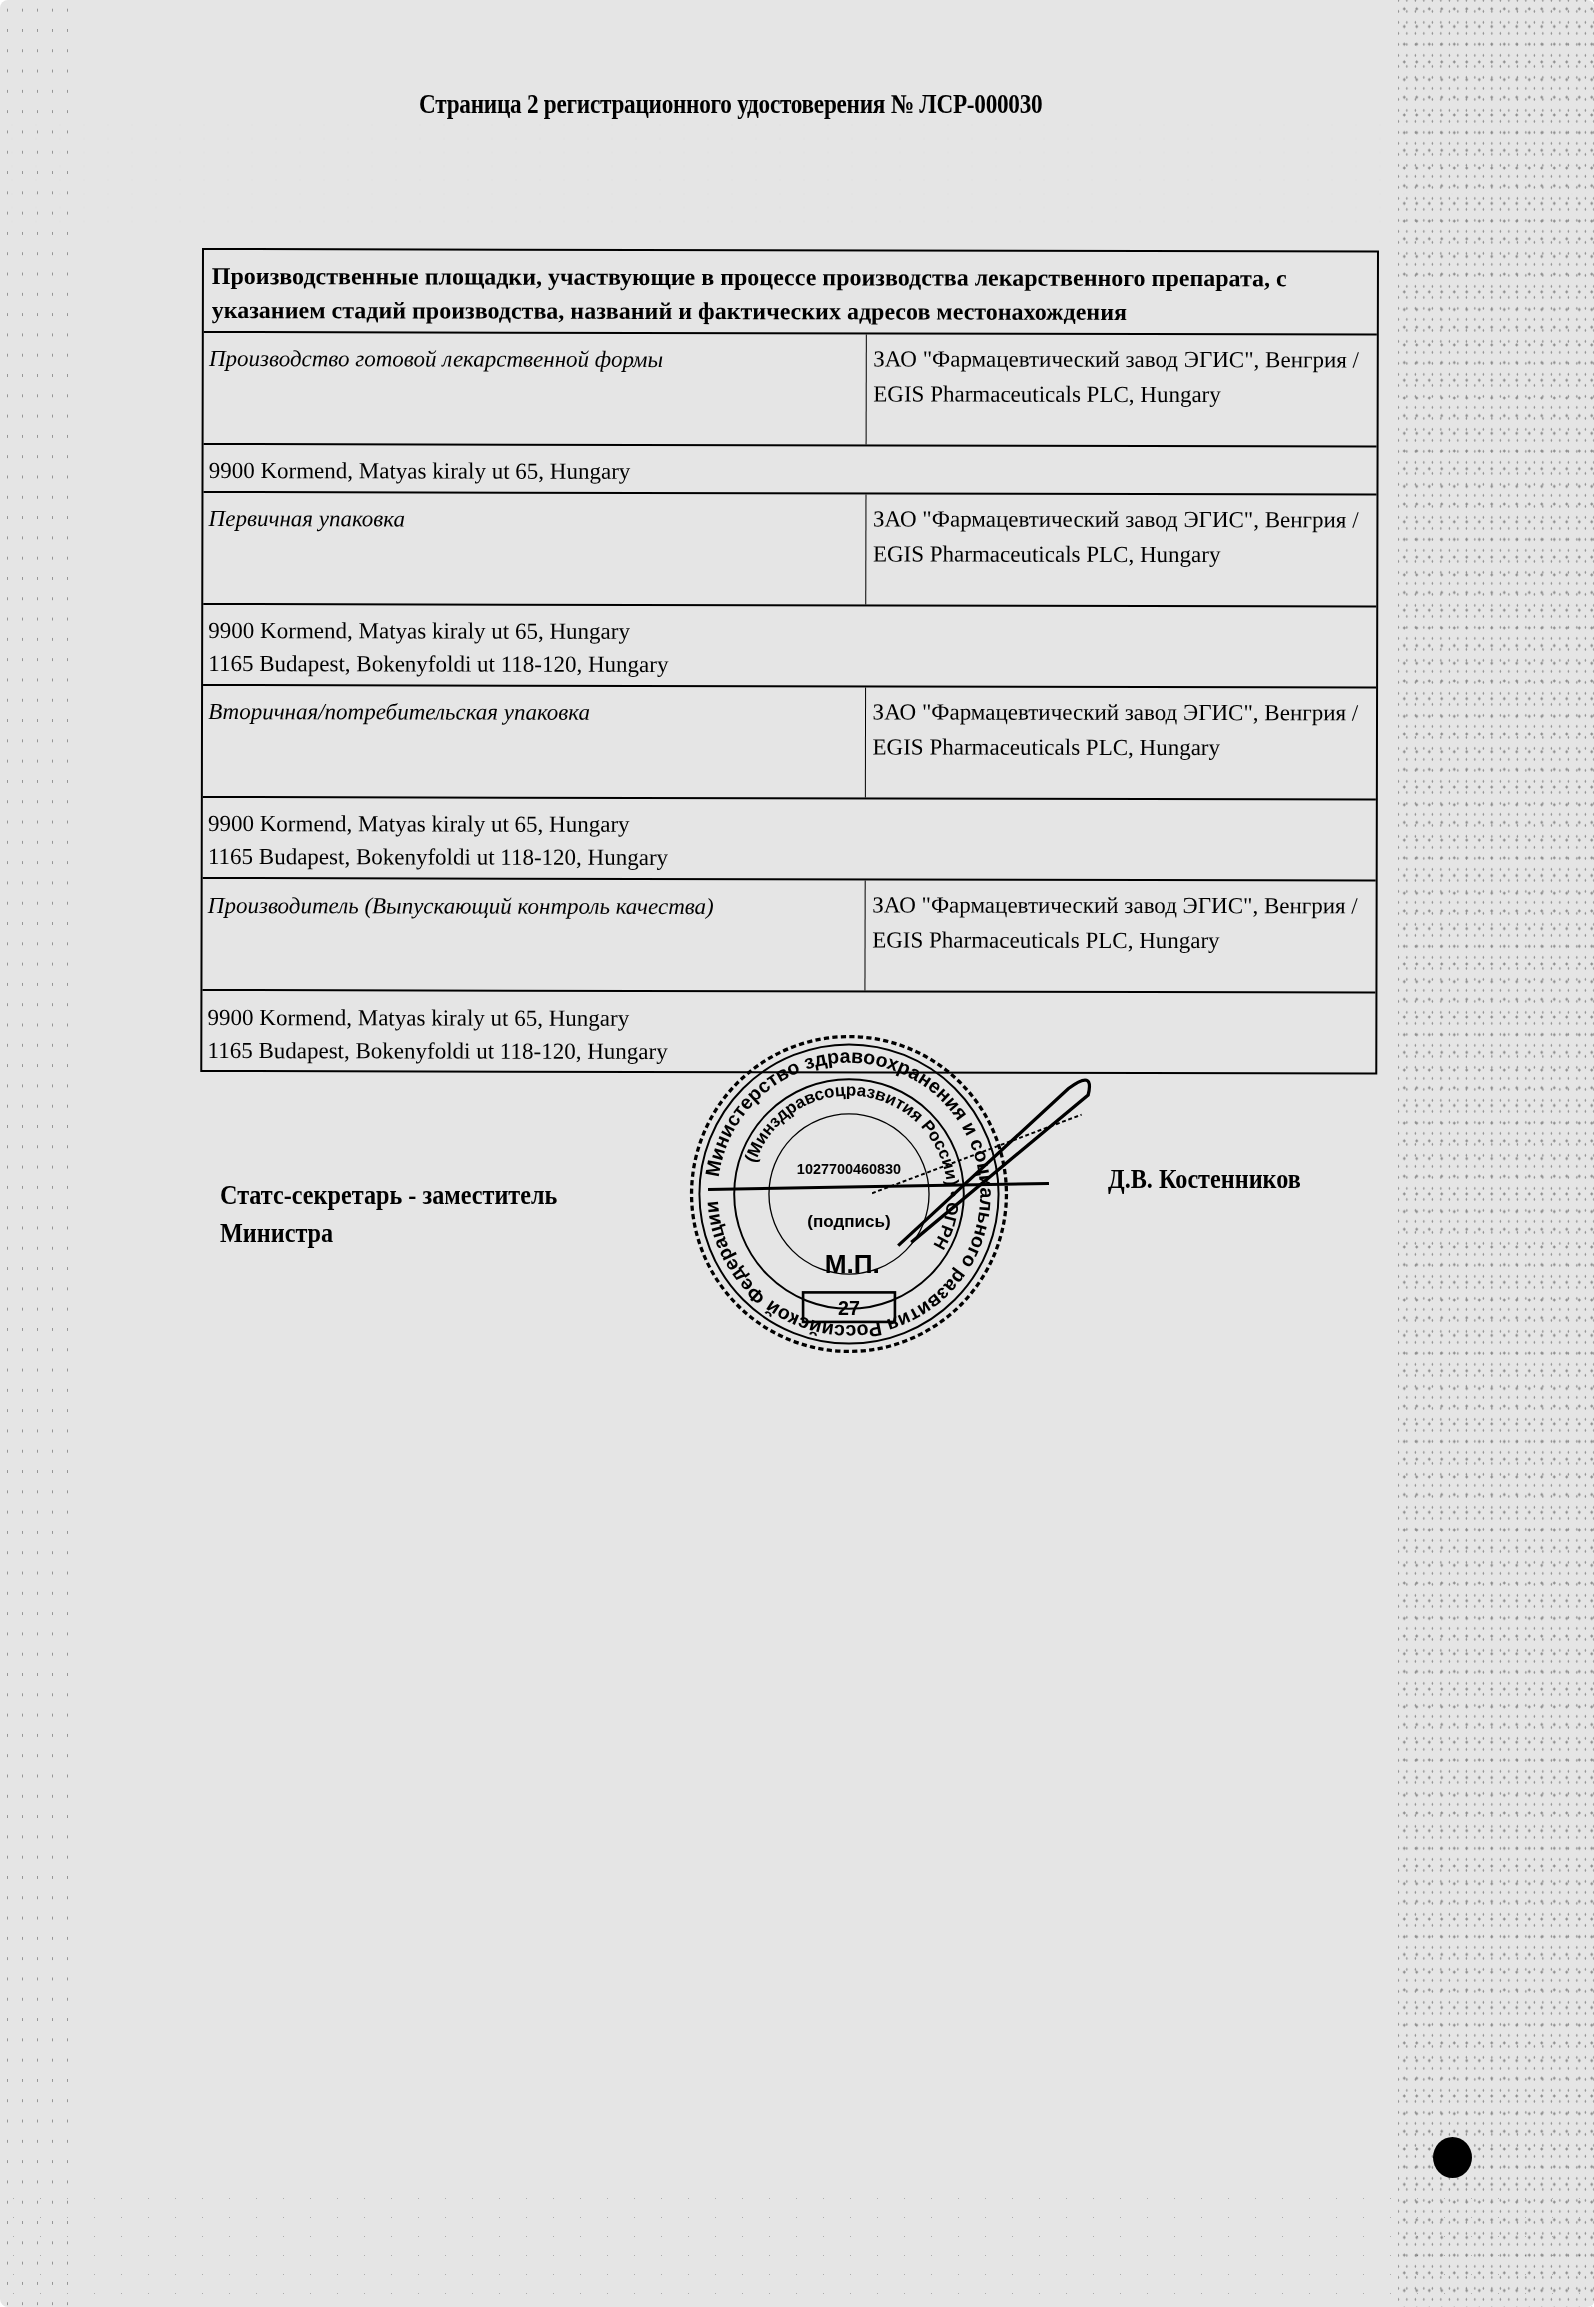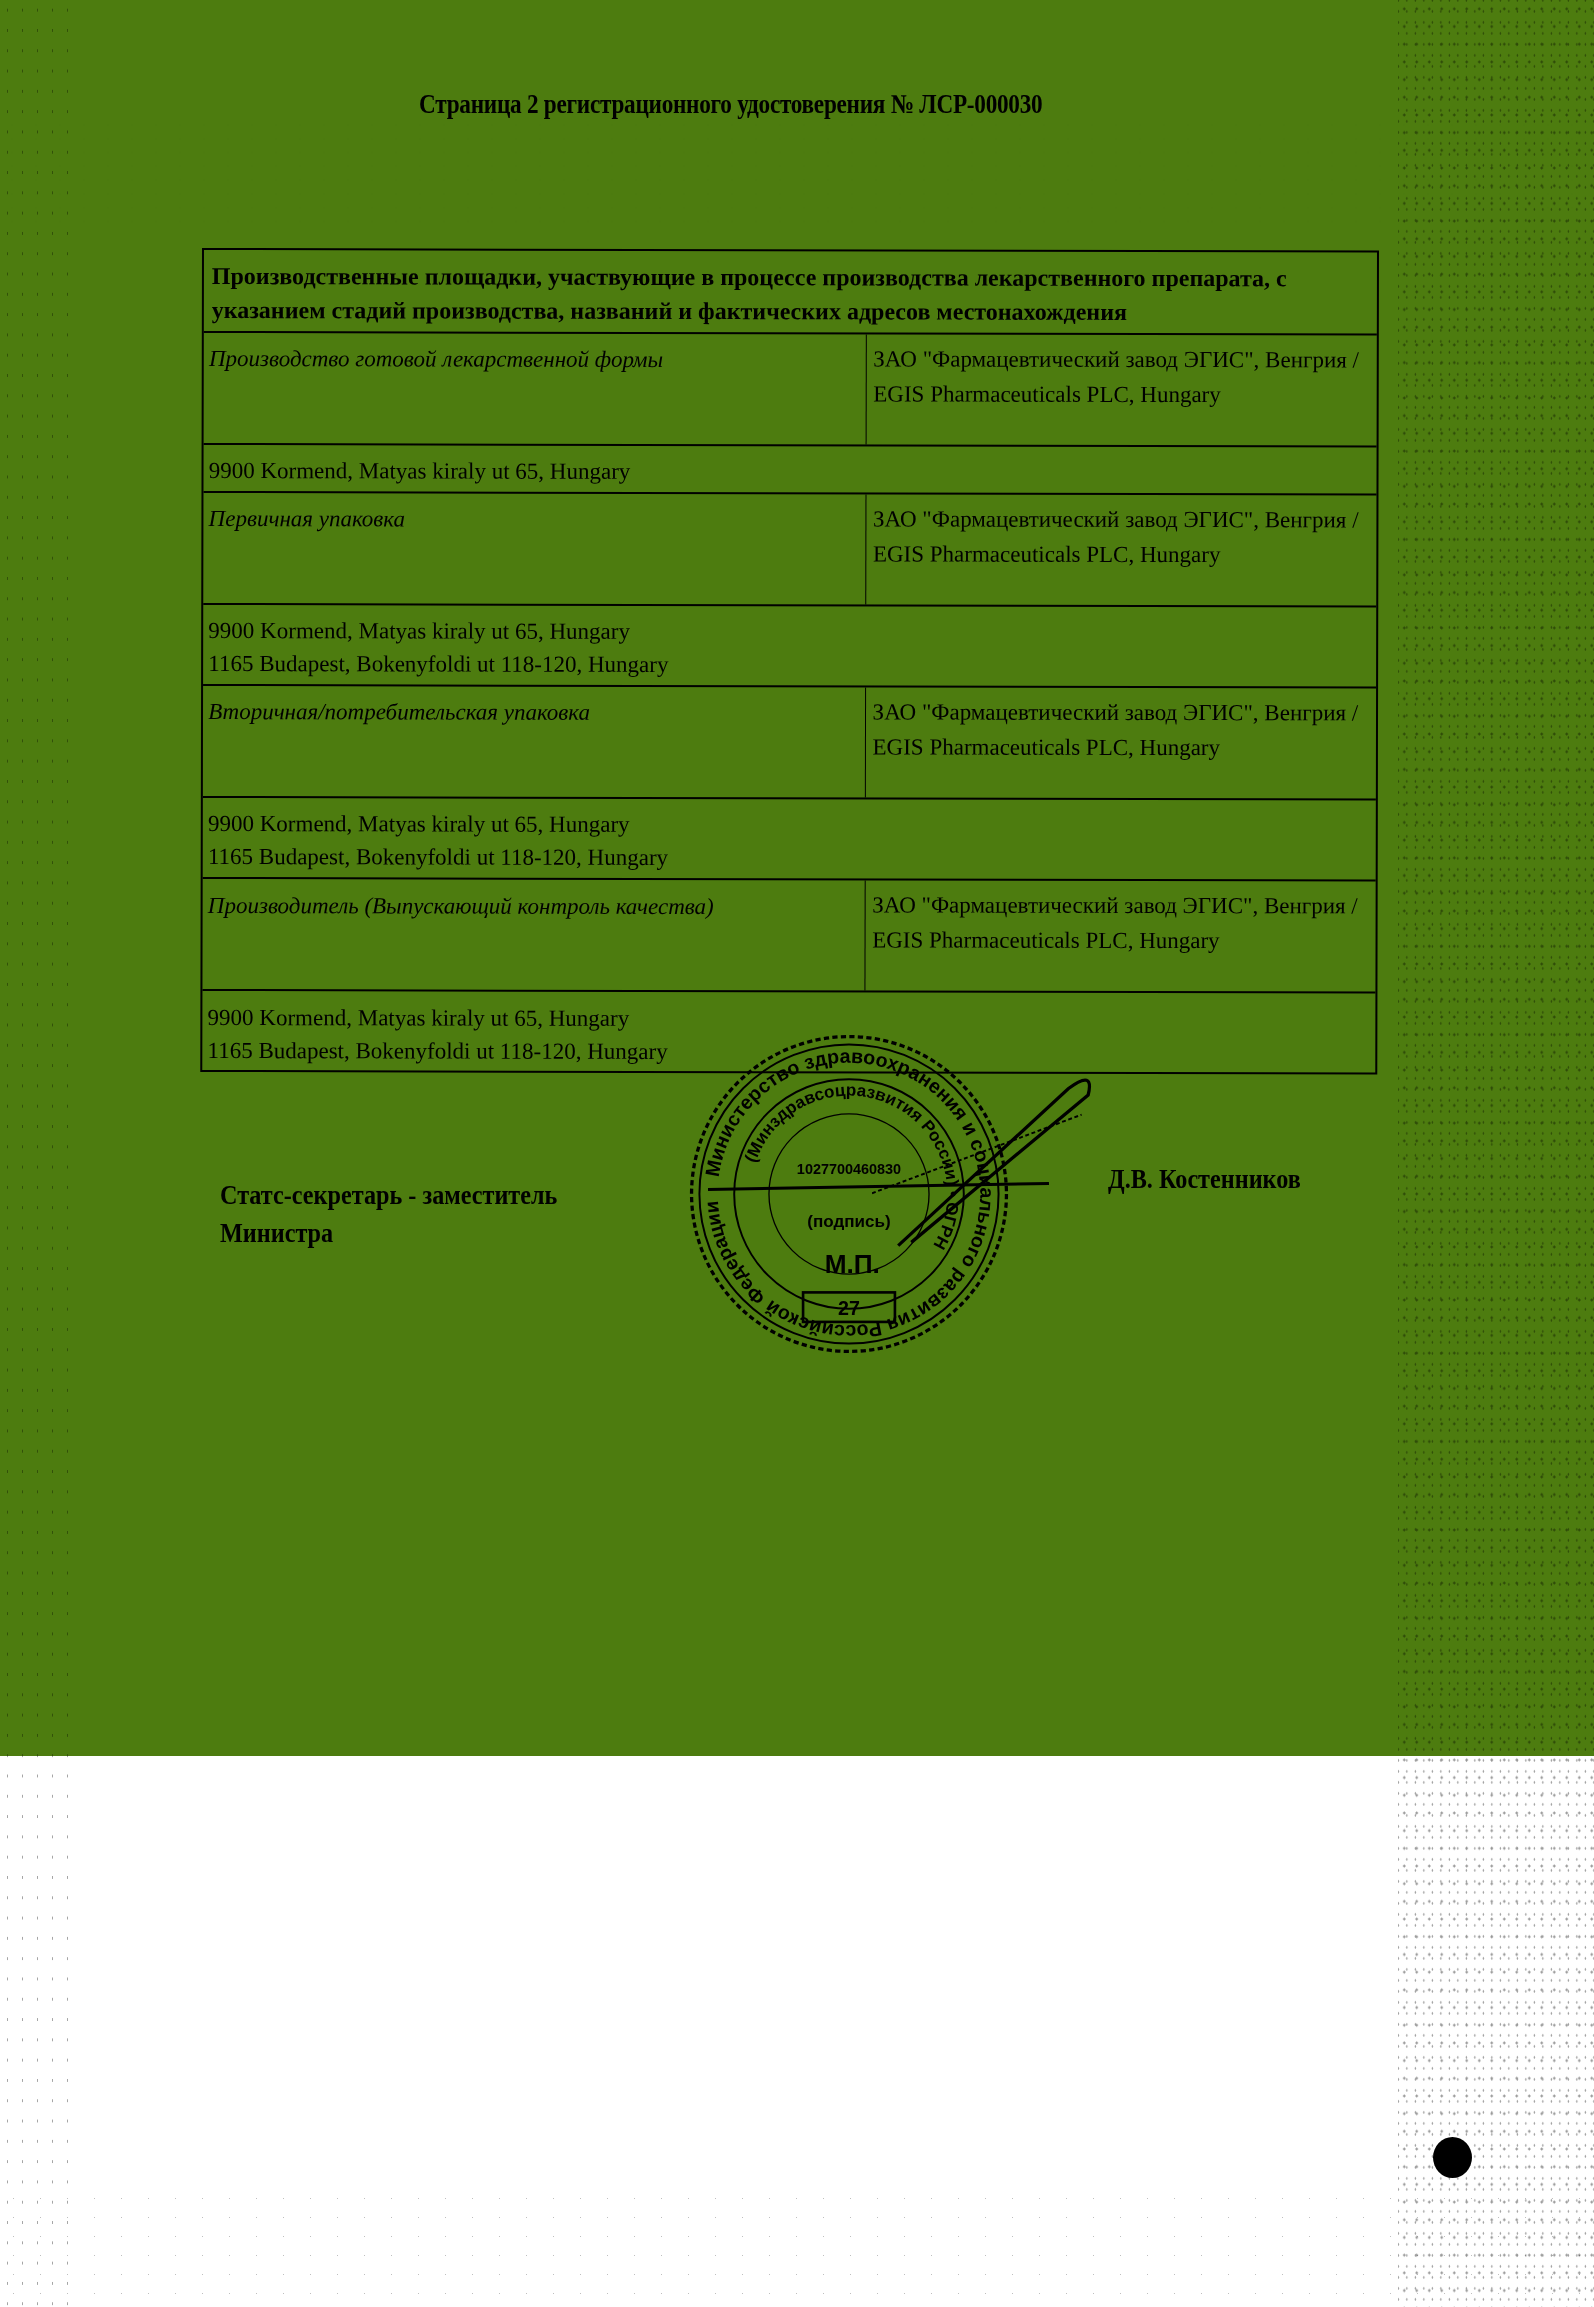--- a/index.html
+++ b/index.html
@@ -1,18 +1,18 @@
 <!DOCTYPE html>
 <html style="font-size:10.5px"><head>
 <meta charset="utf-8">
 <style>
   html, body { margin:0; padding:0; background:#ffffff; }
   body { width:1595px; height:2307px; position:relative; overflow:hidden;
          font-family:"Liberation Serif", "DejaVu Serif", serif; color:#000; }
-  .page { position:absolute; left:0; top:0; width:1595px; height:1756px; background:#4d7c0f; }
+  .page { position:absolute; left:0; top:0; width:1595px; height:2307px; background:#e5e5e5;border-radius:8px; }
 
   
   .noise { position:absolute; pointer-events:none; }
   .noise-left { left:0; top:0; width:79px; height:2307px;
     background-image: radial-gradient(#000 0.8px, transparent 1px);
     background-size: 15px 20.3px; opacity:0.35; }
   .noise-right { right:0; top:0; width:197px; height:2307px;
     background-image: radial-gradient(#000 0.9px, transparent 1.2px),
                       radial-gradient(#000 0.7px, transparent 1px);
     background-size: 12.5px 17.7px, 8.5px 11px;

